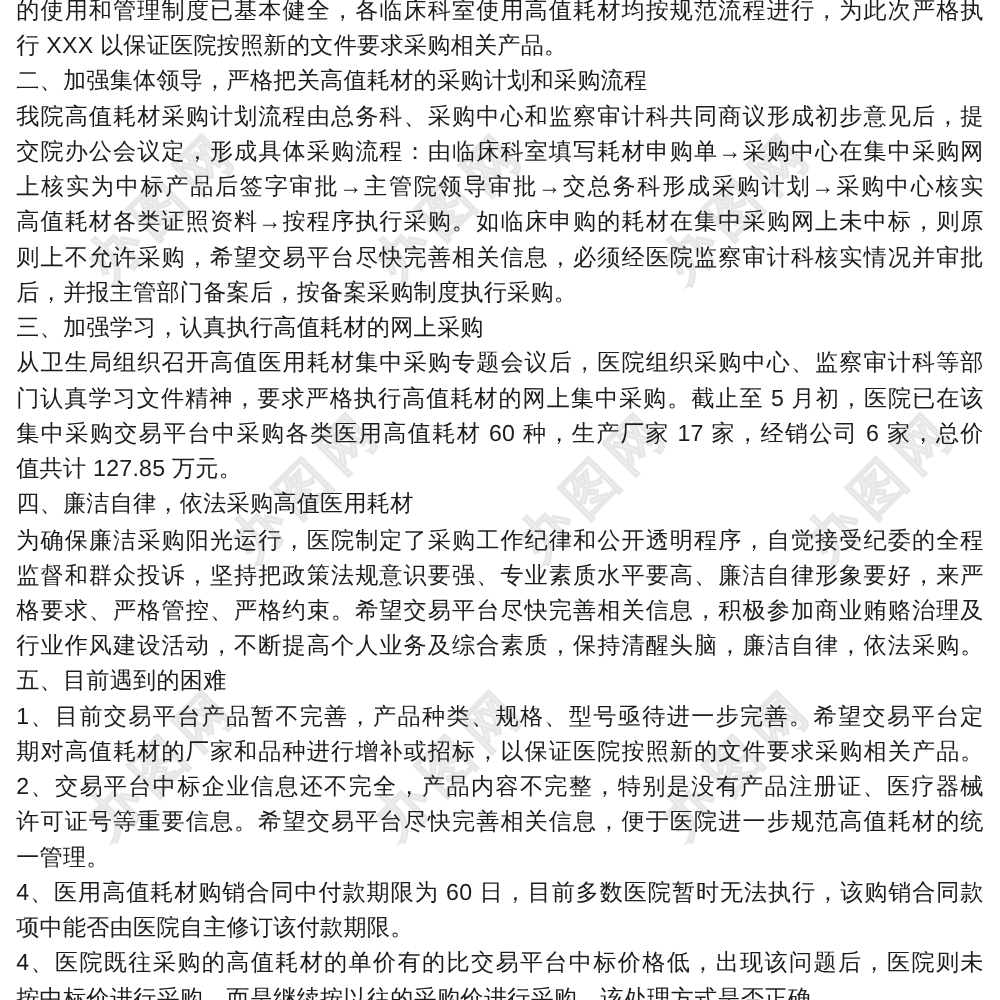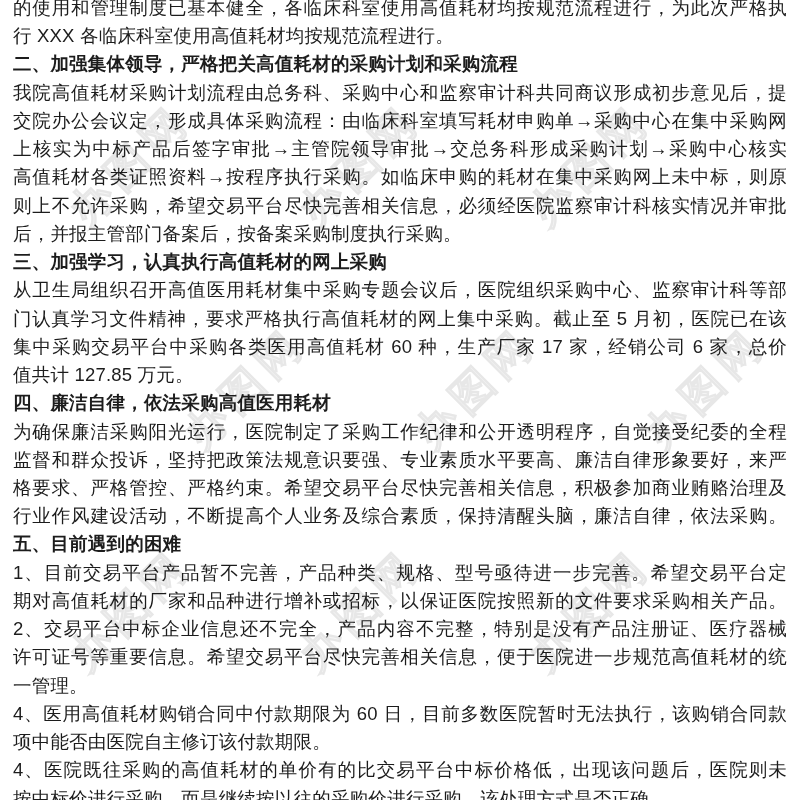--- a/index.html
+++ b/index.html
@@ -48,41 +48,41 @@
   }
   .line {
     white-space: normal;
     text-align: left;
   }
   .line.justify {
     text-align: justify;
     text-align-last: justify;
   }
   .line.bold {
-    font-weight: 700;
+    font-weight: 400;
   }
 </style>
 </head>
 <body>
 
 <div class="page">
   <div class="watermark-layer">
       <div class="wm" style="left: 130px; top: 165px;">办图网</div>
       <div class="wm" style="left: 360px; top: 165px;">办图网</div>
       <div class="wm" style="left: 590px; top: 165px;">办图网</div>
       <div class="wm" style="left: 245px; top: 388px;">办图网</div>
       <div class="wm" style="left: 475px; top: 388px;">办图网</div>
       <div class="wm" style="left: 705px; top: 388px;">办图网</div>
       <div class="wm" style="left: 130px; top: 610px;">办图网</div>
       <div class="wm" style="left: 360px; top: 610px;">办图网</div>
       <div class="wm" style="left: 590px; top: 610px;">办图网</div>
     </div>
   <div class="text-layer">
       <div class="line justify">的使用和管理制度已基本健全，各临床科室使用高值耗材均按规范流程进行，为此次严格执</div>
-      <div class="line">行 XXX 各临床科室使用高值耗材均按规范流程进行。</div>
+      <div class="line">行 XXX 以保证医院按照新的文件要求采购相关产品。</div>
       <div class="line bold">二、加强集体领导，严格把关高值耗材的采购计划和采购流程</div>
       <div class="line justify">我院高值耗材采购计划流程由总务科、采购中心和监察审计科共同商议形成初步意见后，提</div>
       <div class="line justify">交院办公会议定，形成具体采购流程：由临床科室填写耗材申购单→采购中心在集中采购网</div>
       <div class="line justify">上核实为中标产品后签字审批→主管院领导审批→交总务科形成采购计划→采购中心核实</div>
       <div class="line justify">高值耗材各类证照资料→按程序执行采购。如临床申购的耗材在集中采购网上未中标，则原</div>
       <div class="line justify">则上不允许采购，希望交易平台尽快完善相关信息，必须经医院监察审计科核实情况并审批</div>
       <div class="line">后，并报主管部门备案后，按备案采购制度执行采购。</div>
       <div class="line bold">三、加强学习，认真执行高值耗材的网上采购</div>
       <div class="line justify">从卫生局组织召开高值医用耗材集中采购专题会议后，医院组织采购中心、监察审计科等部</div>
       <div class="line justify">门认真学习文件精神，要求严格执行高值耗材的网上集中采购。截止至 5 月初，医院已在该</div>

